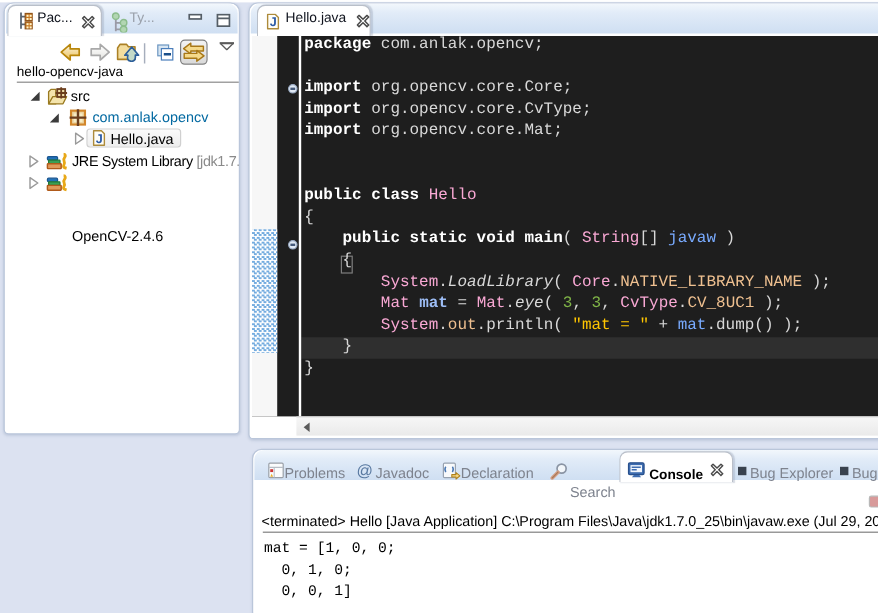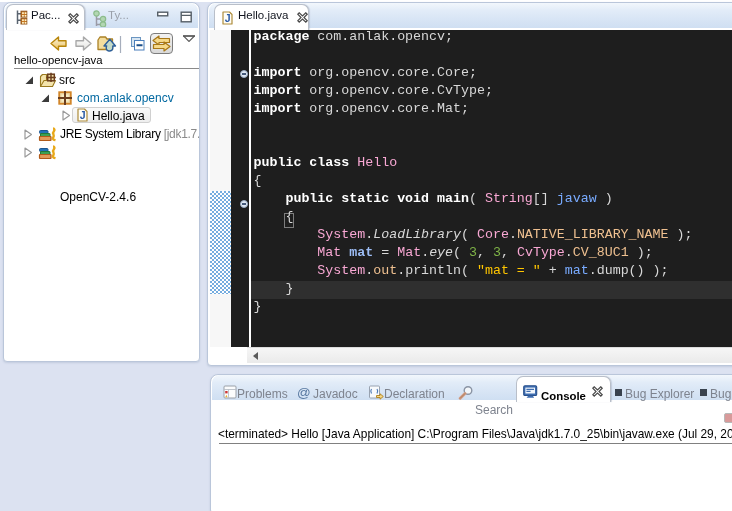--- a/index.html
+++ b/index.html
@@ -275,13 +275,16 @@
   <div class="abs" style="left:404px; top:14px; width:7px; height:7px; background:#39424e;"></div>
   <div class="abs" style="left:414px; top:12px; font-size:12px; color:#7e838e;">Bug Explorer</div>
   <div class="abs" style="left:489px; top:14px; width:7px; height:7px; background:#39424e;"></div>
   <div class="abs" style="left:499px; top:12px; font-size:12px; color:#7e838e;">Bug</div>
 
   <div class="abs" style="left:513px; top:38px; width:10px; height:10px; background:#d89a9a; border:1px solid #b8b8b8; border-radius:2px;"></div>
 
   <div class="abs" style="left:7px; top:52px; width:530px; font-size:11.9px; color:#000; white-space:nowrap; overflow:hidden;">&lt;terminated&gt; Hello [Java Application] C:\Program Files\Java\jdk1.7.0_25\bin\javaw.exe (Jul 29, 20</div>
   <div class="abs" style="left:8px; top:68px; width:522px; height:1px; background:#808080;"></div>
 
+  <div class="abs" style="left:9px; top:72.5px; font-family:'Liberation Mono',monospace; font-size:12.2px; line-height:18px; color:#000; white-space:pre;">mat = [1, 0, 0;
+  0, 1, 0;
+  0, 0, 1]</div>
 </div>
 
 </body></html>

